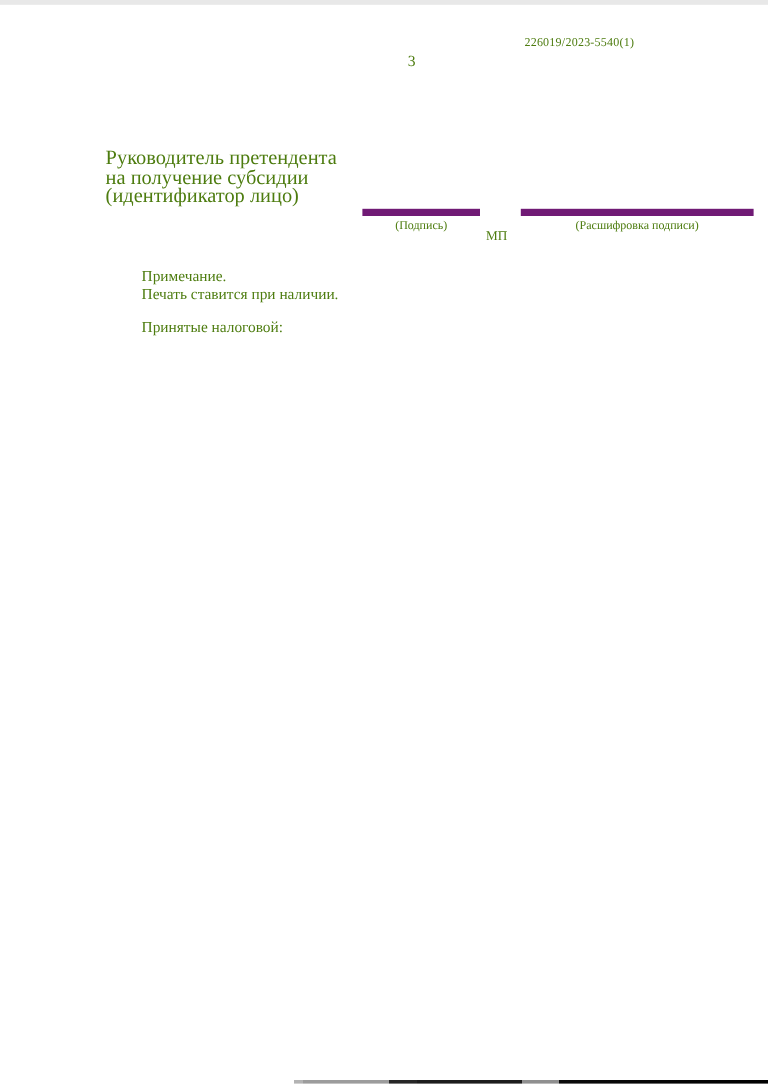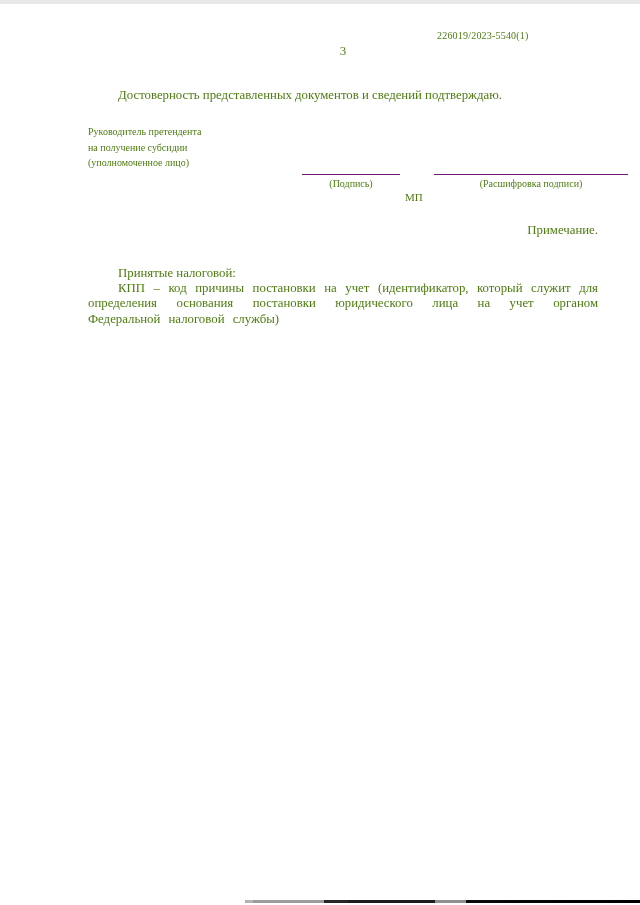--- a/index.html
+++ b/index.html
@@ -40,26 +40,26 @@
     width: 510px;
     font-size: 12.8px;
     line-height: 15.2px;
     text-indent: 30px;
     margin: 0;
   }
   .sig-role {
     position: absolute;
     top: 120px;
     left: 88px;
-    font-size: 10px;
+    font-size: 17px;
     line-height: 15.6px;
   }
   .sig-line {
     position: absolute;
-    border-top: 1px solid #701a75;
+    border-top: 6px solid #701a75;
     text-align: center;
   }
   .sig-line-signature {
     top: 170px;
     left: 302px;
     width: 98px;
   }
   .sig-line-transcript {
     top: 170px;
     left: 434px;
@@ -77,21 +77,20 @@
     left: 405px;
     font-size: 11px;
   }
   .note {
     position: absolute;
     top: 219px;
     left: 88px;
     width: 510px;
     font-size: 12.8px;
     line-height: 15.2px;
-    text-align: right;
   }
   .note .line {
     padding-left: 30px;
   }
   .abbreviations {
     position: absolute;
     top: 262px;
     left: 88px;
     width: 510px;
     font-size: 12.8px;
@@ -124,42 +123,41 @@
 </style>
 </head>
 <body>
 
 <div class="page">
 
   <div class="header-ref">226019/2023-5540(1)</div>
 
   <div class="page-number">3</div>
 
-  <p class="confirmation">Достоверность представленных документов и сведений подтверждаю.</p>
 
   <div class="sig-role">
     <div class="line">Руководитель претендента</div>
     <div class="line">на получение субсидии</div>
-    <div class="line">(уполномоченное лицо)</div>
+    <div class="line">(идентификатор лицо)</div>
   </div>
 
   <div class="sig-line sig-line-signature">
     <span class="sig-caption">(Подпись)</span>
   </div>
 
   <div class="stamp">МП</div>
 
   <div class="sig-line sig-line-transcript">
     <span class="sig-caption">(Расшифровка подписи)</span>
   </div>
 
   <div class="note">
     <div class="line">Примечание.</div>
+    <div class="line">Печать ставится при наличии.</div>
   </div>
 
   <div class="abbreviations">
     <div class="title">Принятые налоговой:</div>
-    <p class="abbr-para">КПП – код причины постановки на учет (идентификатор, который служит для определения основания постановки юридического лица на учет органом Федеральной налоговой службы)</p>
   </div>
 
   <div class="scan-bar"></div>
 
 </div>
 
 </body></html>

